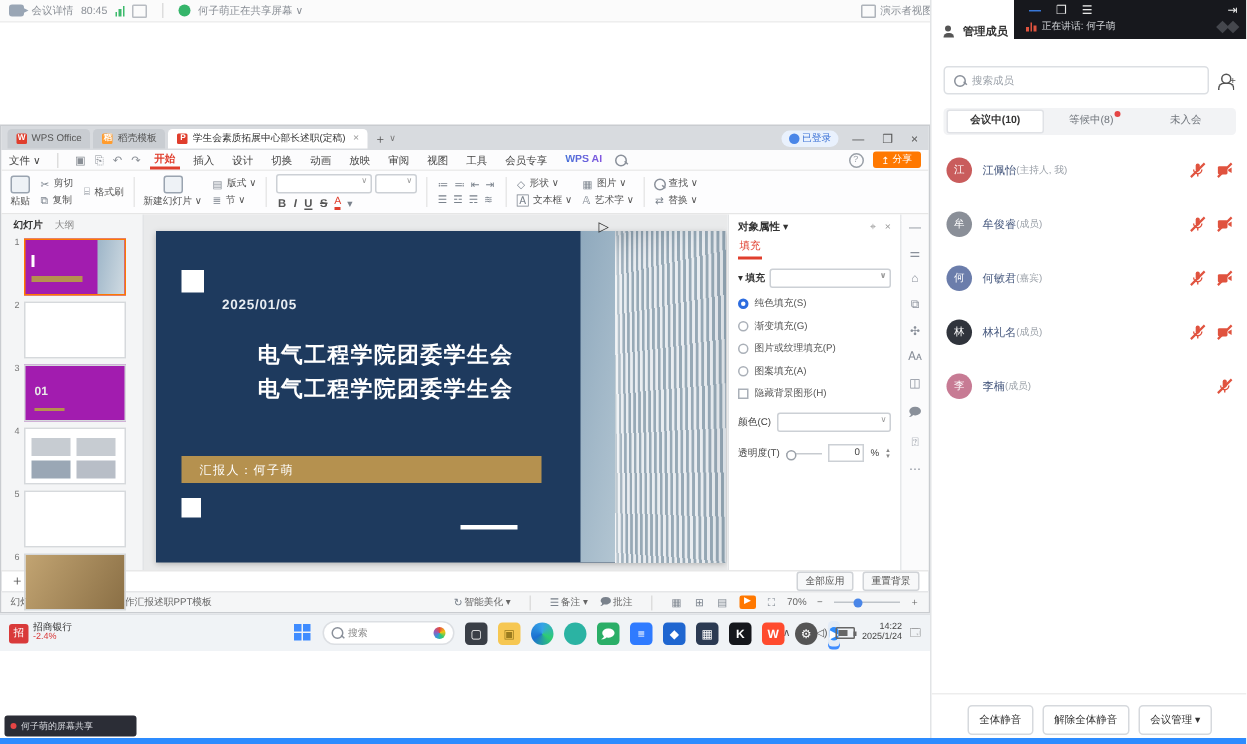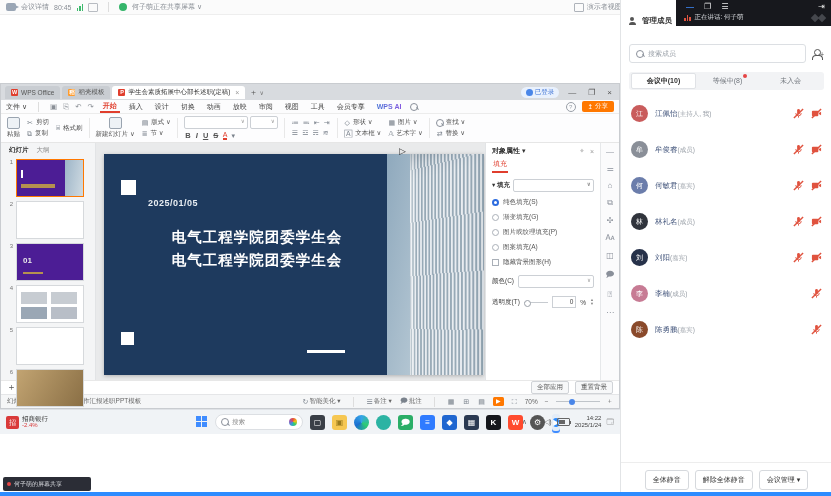--- a/index.html
+++ b/index.html
@@ -56,21 +56,21 @@
 
   #wps-content{flex:1;display:flex;min-height:0;}
   
   #thumbs{width:95px;background:#f4f5f6;border-right:1px solid #e2e4e6;box-sizing:border-box;padding:2px 0 0 0;font-size:6px;color:#666;}
   .thumb-tabs{display:flex;gap:8px;padding:1px 8px 2px 8px;font-size:6.5px;color:#888;}
   .thumb-tabs .on{color:#333;font-weight:bold;}
   .trow{display:flex;align-items:flex-start;gap:3px;padding:2px 4px;}
   .tnum{width:8px;text-align:right;color:#777;}
   .tbox{width:68px;height:38px;background:#fff;border:1px solid #d6d9dc;box-sizing:border-box;position:relative;overflow:hidden;}
   .tbox.sel{border:1.5px solid #ff7800;}
-  .tb-navy{background:#4c1d95;}
+  .tb-navy{background:#a21caf;}
   .tb-tan{background:linear-gradient(120deg,#c2a472,#8a6f45);}
   .mini-gold{position:absolute;left:4px;bottom:8px;width:34px;height:4px;background:#b5914f;}
   .mini-title{position:absolute;left:4px;top:10px;width:40px;height:8px;border-left:2px solid #fff;color:#fff;font-size:4px;line-height:4px;}
   .mini-bldg{position:absolute;right:0;top:0;width:18px;height:100%;background:linear-gradient(100deg,#9db5c8,#d0dbe2);}
   .mini-line{height:2px;background:#d9dcdf;margin:2px 4px;}
   .mini-photo{position:absolute;background:#c7ccd2;}
   .sec-num{position:absolute;left:6px;top:12px;color:#e8e8e8;font-size:8px;font-weight:bold;}
 
   
   #canvas{flex:1;background:#e9eaeb;position:relative;min-width:0;}
@@ -425,20 +425,23 @@
           <span class="tnum">6</span>
           <span class="tbox tb-tan"></span>
         </div>
       </div>
 
       <div id="canvas">
         <div id="slide">
           <span class="sq1"></span>
           <span class="sdate">2025/01/05</span>
           <div class="stitle"><span>电气工程学院团委学生会</span><br><span>电气工程学院团委学生会</span></div>
+          <div class="goldbar">
+              <span>汇报人：何子萌</span>
+            </div>
           <span class="sq2"></span>
           <span class="wline"></span>
           <div class="bldg">
               <div class="tower"></div>
             </div>
         </div>
         <span class="cursor">▷</span>
       </div>
 
       <div id="props">
@@ -700,62 +703,32 @@
               <use href="#ic-mic"></use>
               <use href="#ic-slash"></use>
             </svg>
           <svg class="icon12" style="color:#e0533f">
               <use href="#ic-cam"></use>
               <use href="#ic-slash"></use>
             </svg>
         </span>
       </div>
       <div class="prow">
-        <span class="pava" style="background: rgb(39, 50, 74);">刘</span>
-        <span class="pinfo">
-            <span class="pname">刘阳</span>
-            <span class="prole">(嘉宾)</span>
-          </span>
-        <span class="picons">
-          <svg class="icon12" style="color:#e0533f">
-              <use href="#ic-mic"></use>
-              <use href="#ic-slash"></use>
-            </svg>
-          <svg class="icon12" style="color:#e0533f">
-              <use href="#ic-cam"></use>
-              <use href="#ic-slash"></use>
-            </svg>
-        </span>
-      </div>
-      <div class="prow">
         <span class="pava" style="background: rgb(199, 123, 148);">李</span>
         <span class="pinfo">
             <span class="pname">李楠</span>
             <span class="prole">(成员)</span>
           </span>
         <span class="picons">
           <svg class="icon12" style="color:#e0533f">
               <use href="#ic-mic"></use>
               <use href="#ic-slash"></use>
             </svg>
         </span>
       </div>
-      <div class="prow">
-        <span class="pava" style="background: rgb(138, 74, 43);">陈</span>
-        <span class="pinfo">
-            <span class="pname">陈勇鹏</span>
-            <span class="prole">(嘉宾)</span>
-          </span>
-        <span class="picons">
-          <svg class="icon12" style="color:#e0533f">
-              <use href="#ic-mic"></use>
-              <use href="#ic-slash"></use>
-            </svg>
-        </span>
-      </div>
     </div>
 
     <div id="pfooter">
       <span class="fbtn">全体静音</span>
       <span class="fbtn">解除全体静音</span>
       <span class="fbtn">会议管理 ▾</span>
     </div>
   </div>
 
   <div id="bottom-strip" class="abs"></div>

